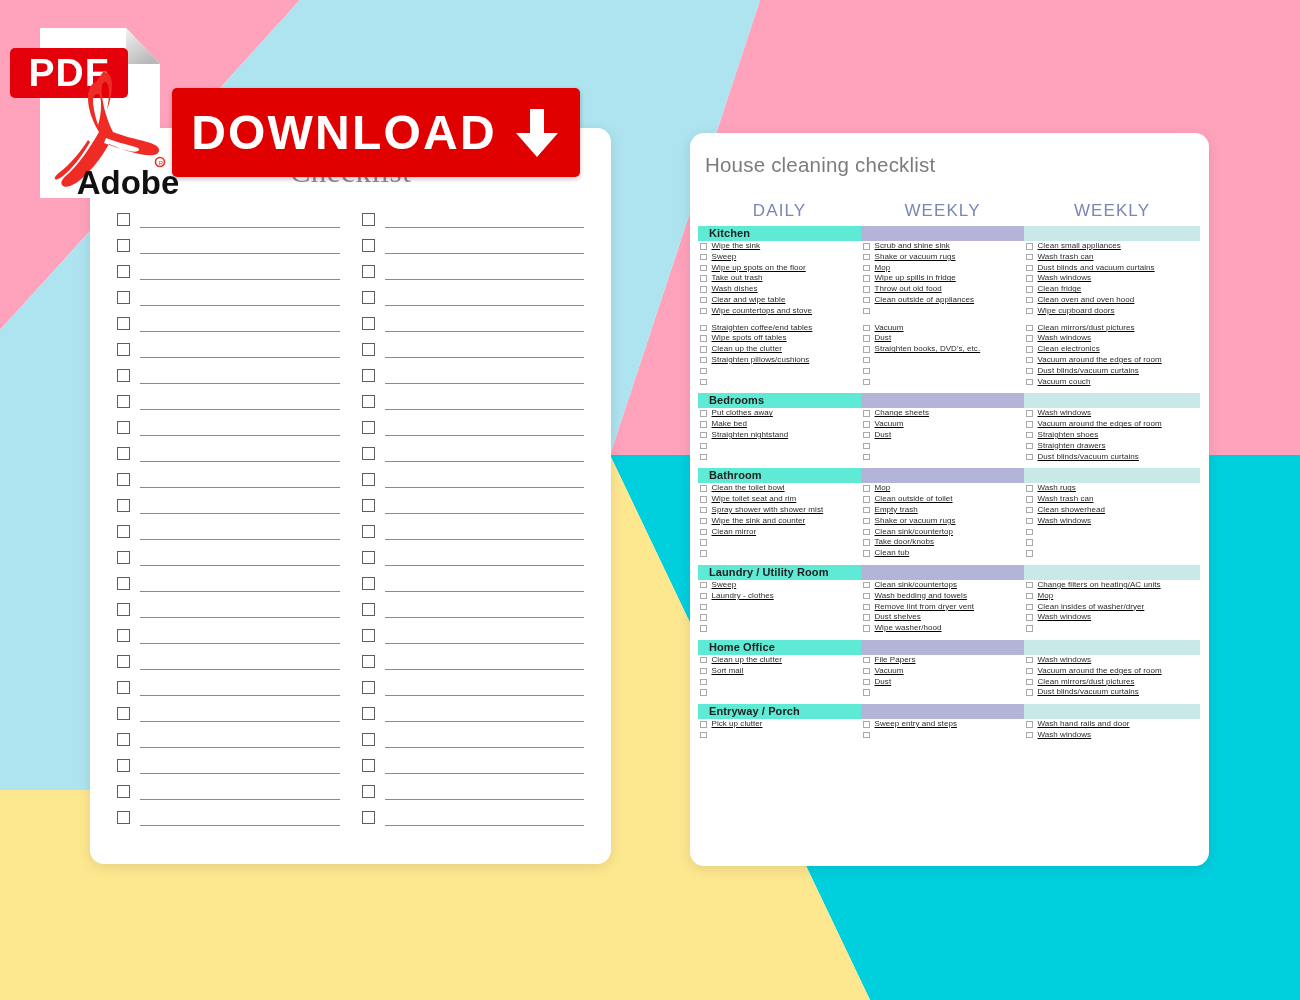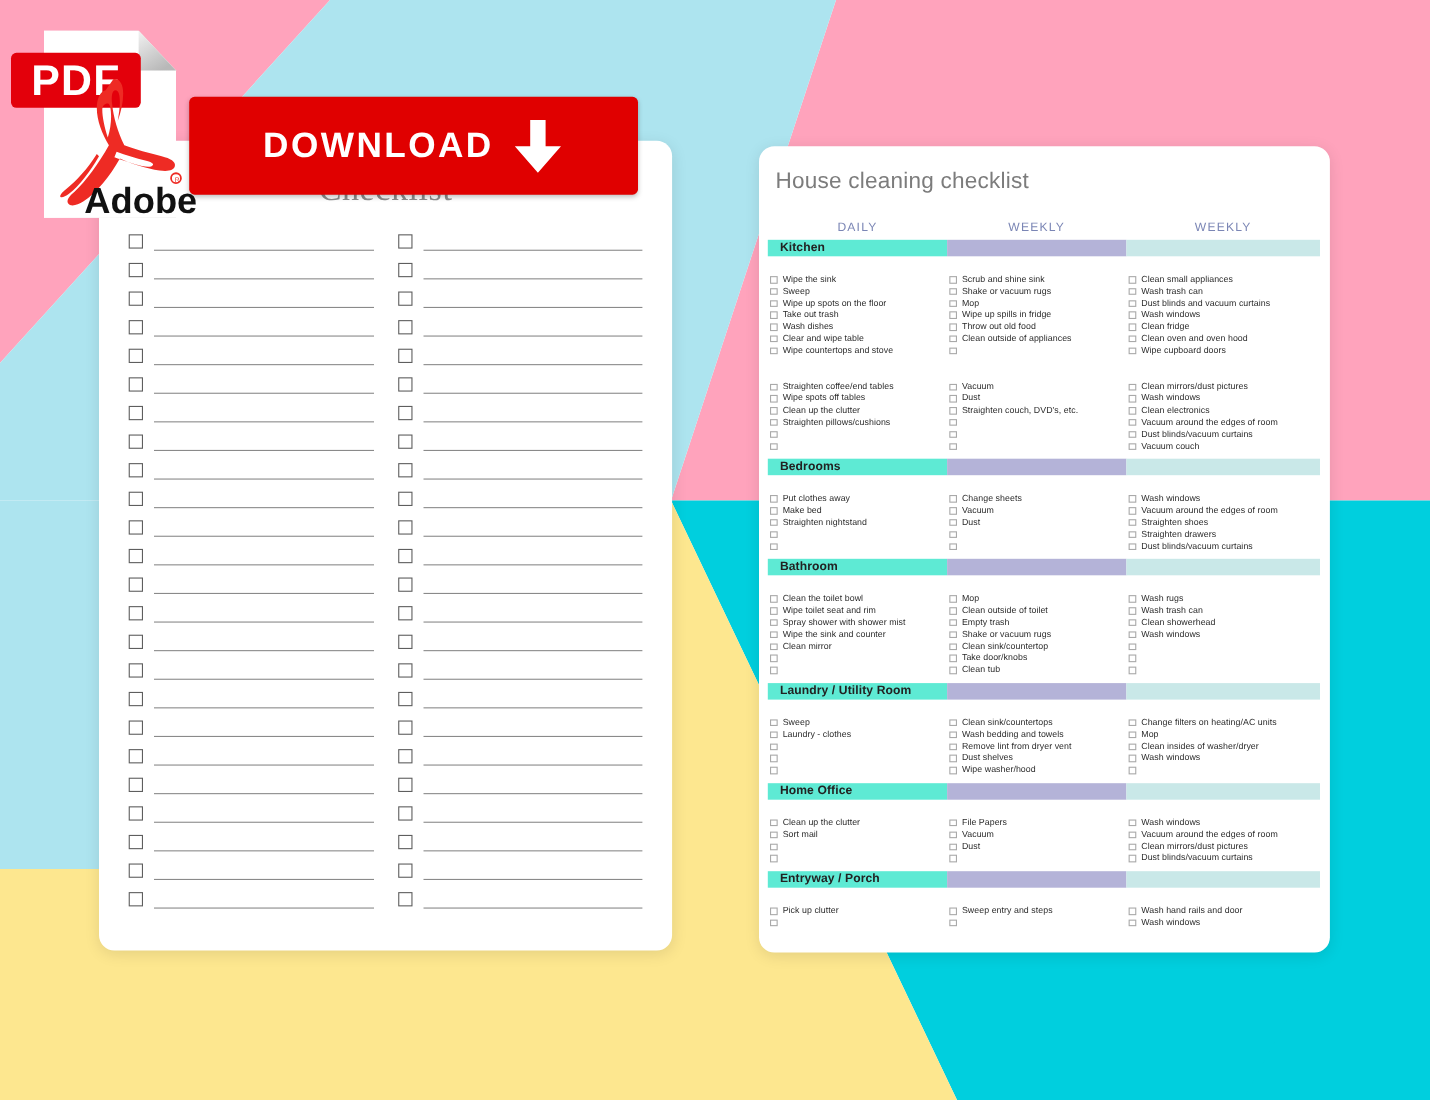--- a/index.html
+++ b/index.html
@@ -77,21 +77,21 @@
     left: 8px; right: 9px; top: 68px;
   }
 
   .col-headers {
     display: grid;
     grid-template-columns: 163px 163px 1fr;
     margin-bottom: 5px;
   }
   .col-head {
     text-align: center;
-    font-size: 11px;
+    font-size: 17px;
     letter-spacing: 1.1px;
     color: #7b86b5;
     font-weight: 400;
   }
 
   .section { margin-bottom: 2px; }
 
   .sec-bar {
     display: grid;
     grid-template-columns: 163px 163px 1fr;
@@ -105,22 +105,23 @@
     color: #222;
     font-weight: 700;
     padding-left: 11px;
     line-height: 1;
     letter-spacing: .1px;
   }
 
   .sec-cols {
     display: grid;
     grid-template-columns: 163px 163px 1fr;
-    padding-top: 16px;
+    padding-top: 0;
     padding-bottom: 4px;
+    text-decoration: underline;
   }
   .task-col { padding-left: 2px; }
   .task {
     display: flex;
     align-items: flex-start;
     gap: 5px;
     height: 10.8px;
     line-height: 10.8px;
   }
   .task .cb {
@@ -155,21 +156,21 @@
     box-shadow: 0 2px 5px rgba(0,0,0,.25);
     display: flex;
     align-items: center;
     justify-content: center;
     gap: 16px;
     z-index: 7;
     cursor: pointer;
   }
   #download-label {
     color: #ffffff;
-    font-size: 32px;
+    font-size: 48px;
     font-weight: 700;
     letter-spacing: 2.2px;
   }
   #download-arrow { width: 48px; height: 52px; flex: none; }
 </style>
 </head>
 <body>
 
 <svg id="bg" viewBox="0 0 1300 1000">
   <rect x="0" y="0" width="1300" height="1000" fill="#FFFFFF"></rect>
@@ -529,21 +530,21 @@
               <div class="task">
                 <span class="cb"></span>
                 <span class="lbl">Vacuum</span>
               </div>
               <div class="task">
                 <span class="cb"></span>
                 <span class="lbl">Dust</span>
               </div>
               <div class="task">
                 <span class="cb"></span>
-                <span class="lbl">Straighten couch, DVD's, etc.</span>
+                <span class="lbl">Straighten books, DVD's, etc.</span>
               </div>
               <div class="task">
                 <span class="cb"></span>
                 <span class="lbl"></span>
               </div>
               <div class="task">
                 <span class="cb"></span>
                 <span class="lbl"></span>
               </div>
               <div class="task">

